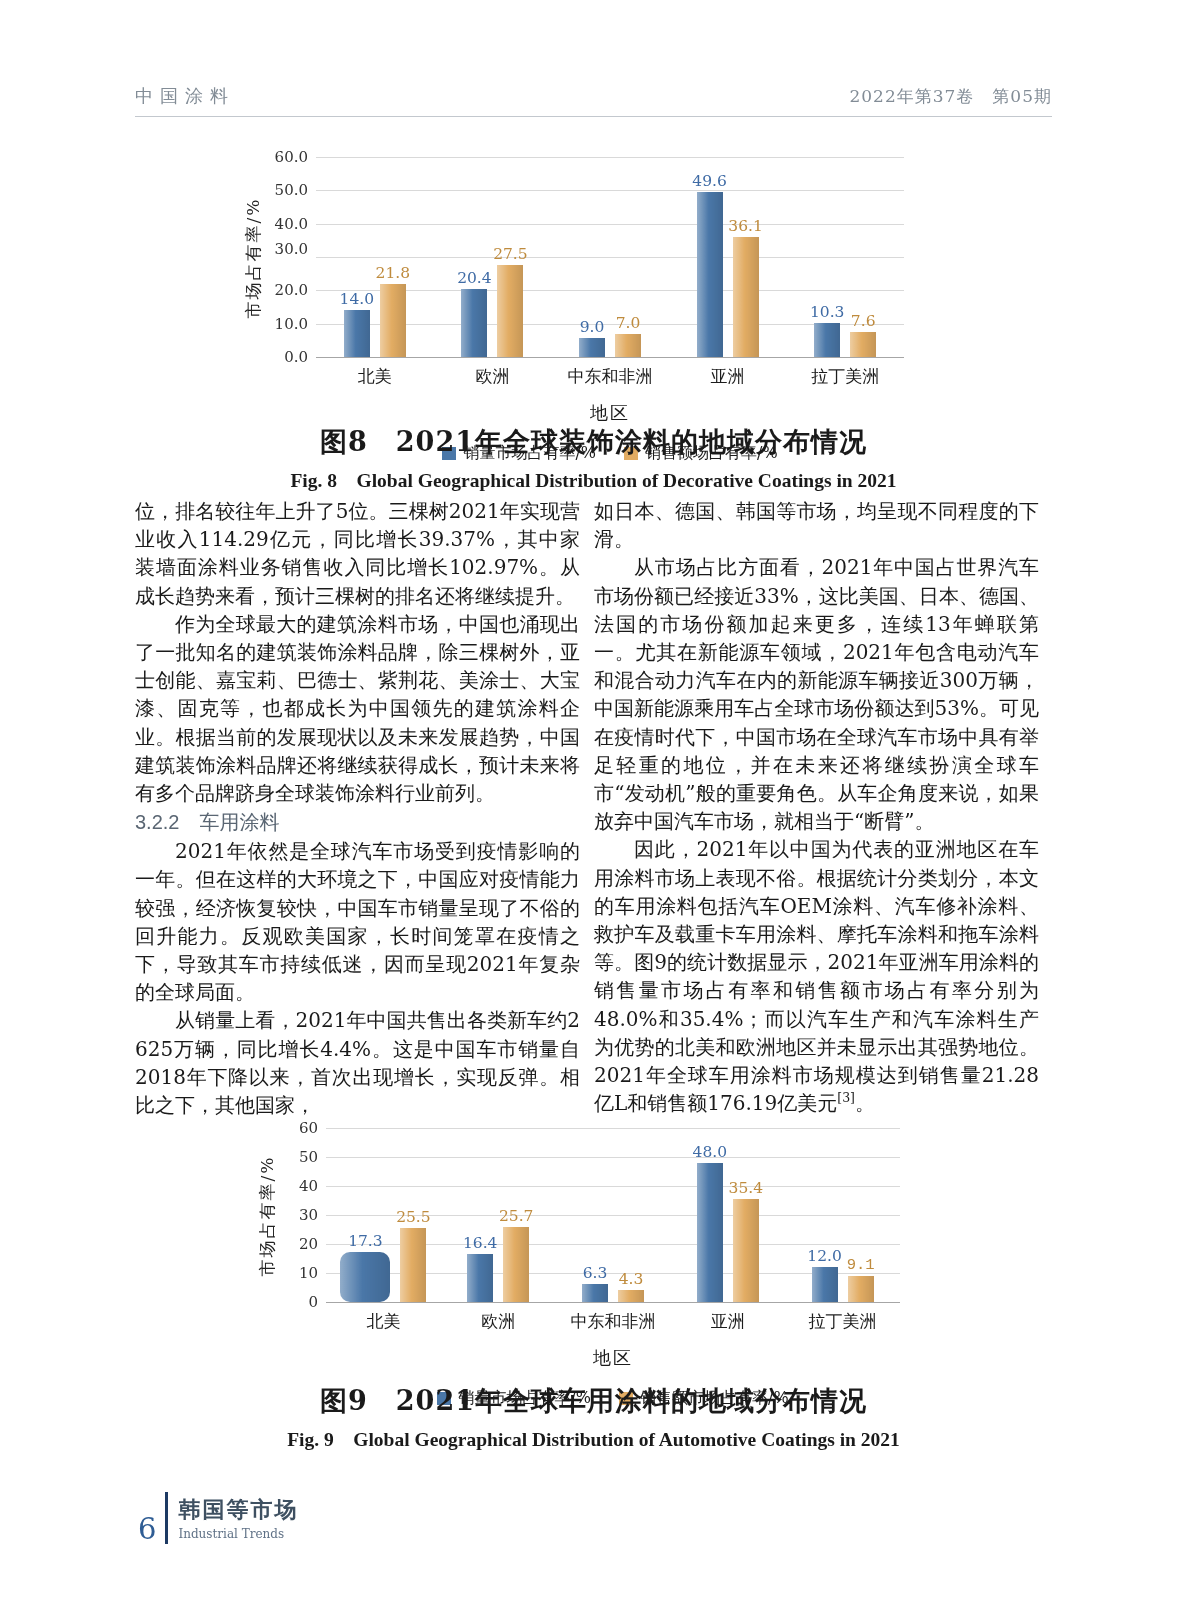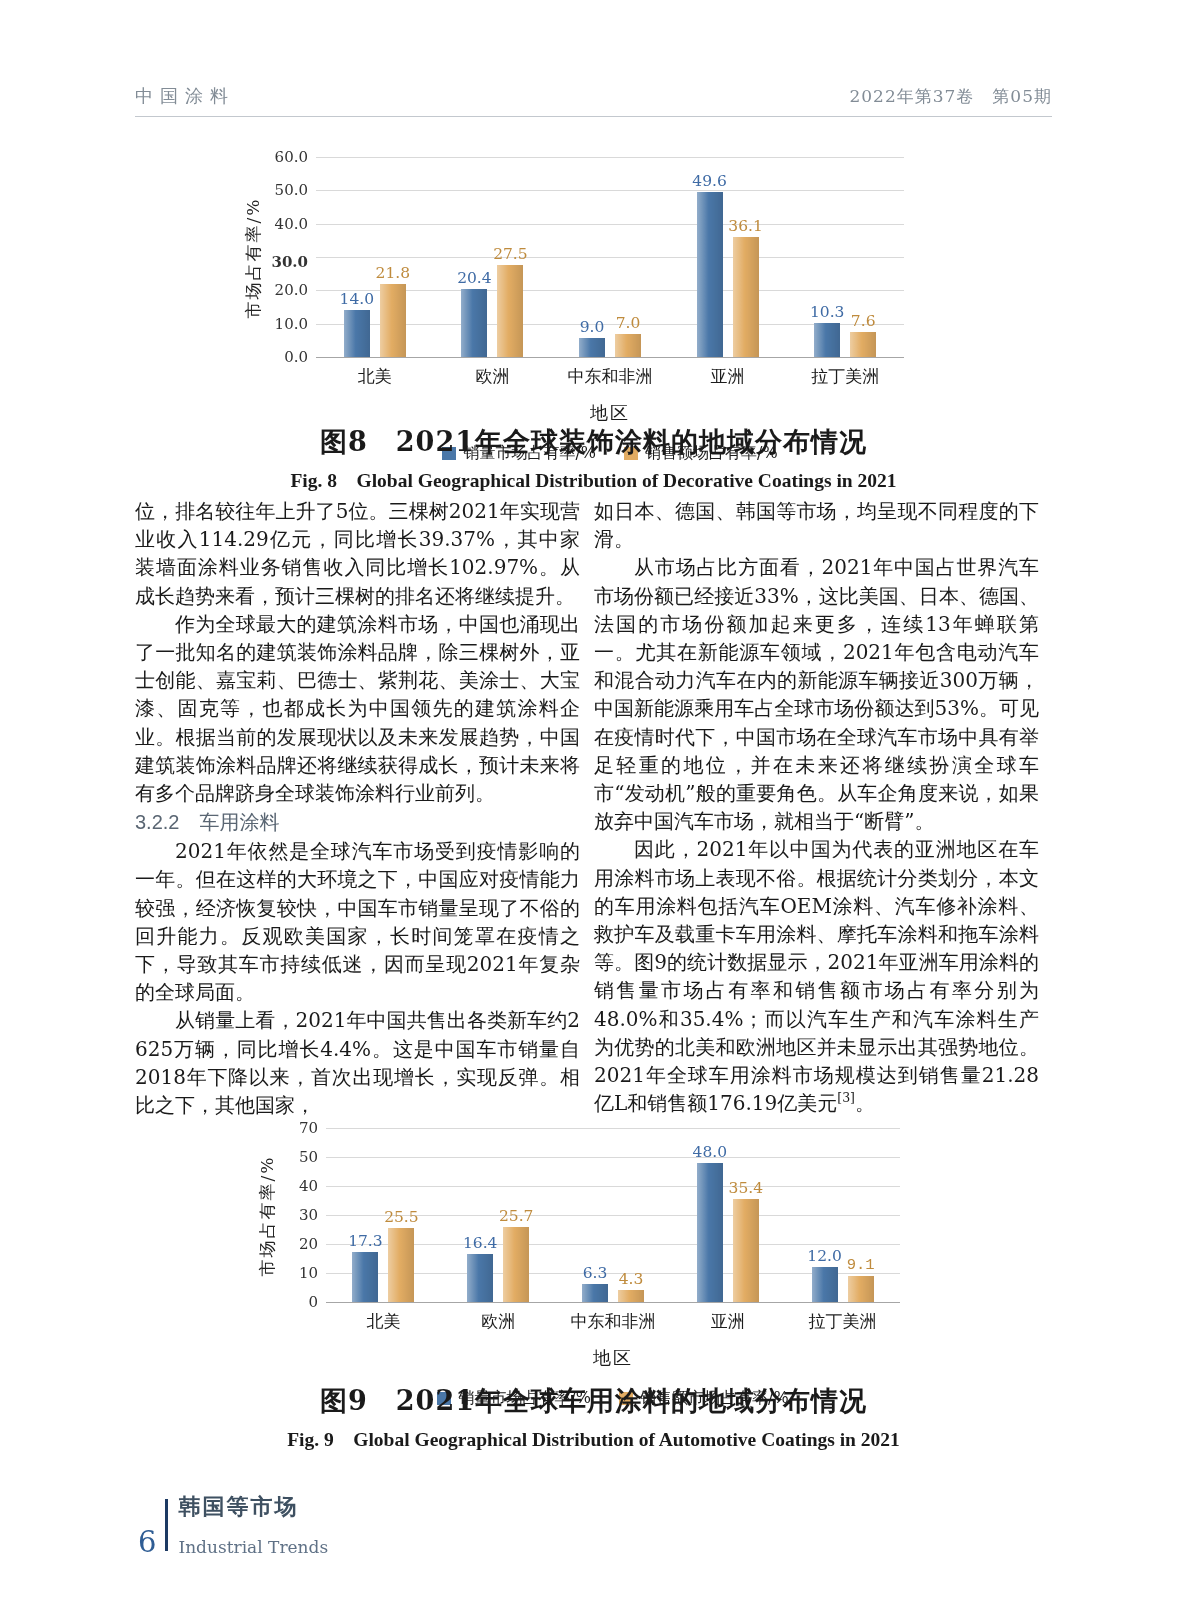--- a/index.html
+++ b/index.html
@@ -76,42 +76,42 @@
   .pageno{
     font-size:29px;color:var(--footer-blue,#2f5d94);
     align-self:flex-end;margin-right:9px;line-height:30px;
   }
   .vbar{width:3px;height:52px;background:var(--footer-bar,#1d3a63);margin-right:10px;}
   .fcol{display:flex;flex-direction:column;justify-content:center;}
   .fcn{
     font-family:"Liberation Sans","DejaVu Sans",sans-serif;
     font-weight:bold;font-size:22px;color:var(--footer-title,#3e5061);letter-spacing:2px;
   }
-  .fen{font-size:17px;color:var(--footer-sub,#5f7186);margin-top:15px;}
+  .fen{font-size:12px;color:var(--footer-sub,#5f7186);margin-top:2px;}
 </style>
 </head>
 <body>
 
 <div class="page">
 
   <header class="header">
     <span class="journal">中国涂料</span>
     <span class="issue">2022年第37卷　第05期</span>
   </header>
 
   <section class="chart-block" id="chart-fig8" style="left:238px;top:157px;">
       <div class="chart-row">
         <div class="y-title" style="width: 30px;">
           <span class="y-title-text">市场占有率/%</span>
         </div>
         <div class="y-labels" style="width: 48px; height: 200px;">
           <div class="y-tick" style="top: -9px;">60.0</div>
           <div class="y-tick" style="top: 24.3333px;">50.0</div>
           <div class="y-tick" style="top: 57.6667px;">40.0</div>
-          <div class="y-tick" style="top: 96px; font-weight: bold;">30.0</div>
+          <div class="y-tick" style="top: 83px;">30.0</div>
           <div class="y-tick" style="top: 124.333px;">20.0</div>
           <div class="y-tick" style="top: 157.667px;">10.0</div>
           <div class="y-tick" style="top: 191px;">0.0</div>
         </div>
         <div class="plot" style="width: 588px; height: 200px;">
           <div class="gridline" style="top: 166.667px;"></div>
           <div class="gridline" style="top: 133.333px;"></div>
           <div class="gridline" style="top: 100px;"></div>
           <div class="gridline" style="top: 66.6667px;"></div>
           <div class="gridline" style="top: 33.3333px;"></div>
@@ -197,37 +197,37 @@
       <p><span>因此，2021年以中国为代表的亚洲地区在车用涂料市场上表现不俗。根据统计分类划分，本文的车用涂料包括汽车OEM涂料、汽车修补涂料、救护车及载重卡车用涂料、摩托车涂料和拖车涂料等。图9的统计数据显示，2021年亚洲车用涂料的销售量市场占有率和销售额市场占有率分别为48.0%和35.4%；而以汽车生产和汽车涂料生产为优势的北美和欧洲地区并未显示出其强势地位。2021年全球车用涂料市场规模达到销售量21.28亿L和销售额176.19亿美元</span><sup class="ref">[3]</sup><span>。</span></p>
     </div>
   </div>
 
   <section class="chart-block" id="chart-fig9" style="left:252px;top:1128px;">
       <div class="chart-row">
         <div class="y-title" style="width: 30px;">
           <span class="y-title-text">市场占有率/%</span>
         </div>
         <div class="y-labels" style="width: 44px; height: 174px;">
-          <div class="y-tick" style="top: -9px;">70</div>
+          <div class="y-tick" style="top: -9px;">60</div>
           <div class="y-tick" style="top: 20px;">50</div>
           <div class="y-tick" style="top: 49px;">40</div>
           <div class="y-tick" style="top: 78px;">30</div>
           <div class="y-tick" style="top: 107px;">20</div>
           <div class="y-tick" style="top: 136px;">10</div>
           <div class="y-tick" style="top: 165px;">0</div>
         </div>
         <div class="plot" style="width: 574px; height: 174px;">
           <div class="gridline" style="top: 145px;"></div>
           <div class="gridline" style="top: 116px;"></div>
           <div class="gridline" style="top: 87px;"></div>
           <div class="gridline" style="top: 58px;"></div>
           <div class="gridline" style="top: 29px;"></div>
           <div class="gridline" style="top: 0px;"></div>
           <div class="bar-group" style="left: 0px; width: 114.8px; gap: 10px;">
-            <div class="bar" style="width: 26px; height: 50.17px; background: linear-gradient(90deg, rgba(255, 255, 255, 0.4) 0%, rgba(255, 255, 255, 0) 45%, rgba(0, 0, 0, 0.13) 100%), rgb(74, 119, 168);">
+            <div class="bar" style="width: 50px; height: 50.17px; background: linear-gradient(90deg, rgba(255, 255, 255, 0.4) 0%, rgba(255, 255, 255, 0) 45%, rgba(0, 0, 0, 0.13) 100%), rgb(74, 119, 168); border-radius: 10px;">
               <span class="bar-label" style="color: rgb(63, 107, 165);">17.3</span>
             </div>
             <div class="bar" style="width: 26px; height: 73.95px; background: linear-gradient(90deg, rgba(255, 255, 255, 0.4) 0%, rgba(255, 255, 255, 0) 45%, rgba(0, 0, 0, 0.13) 100%), rgb(226, 172, 99);">
               <span class="bar-label" style="color: rgb(191, 139, 61);">25.5</span>
             </div>
           </div>
           <div class="bar-group" style="left: 114.8px; width: 114.8px; gap: 10px;">
             <div class="bar" style="width: 26px; height: 47.56px; background: linear-gradient(90deg, rgba(255, 255, 255, 0.4) 0%, rgba(255, 255, 255, 0) 45%, rgba(0, 0, 0, 0.13) 100%), rgb(74, 119, 168);">
               <span class="bar-label" style="color: rgb(63, 107, 165);">16.4</span>
             </div>

